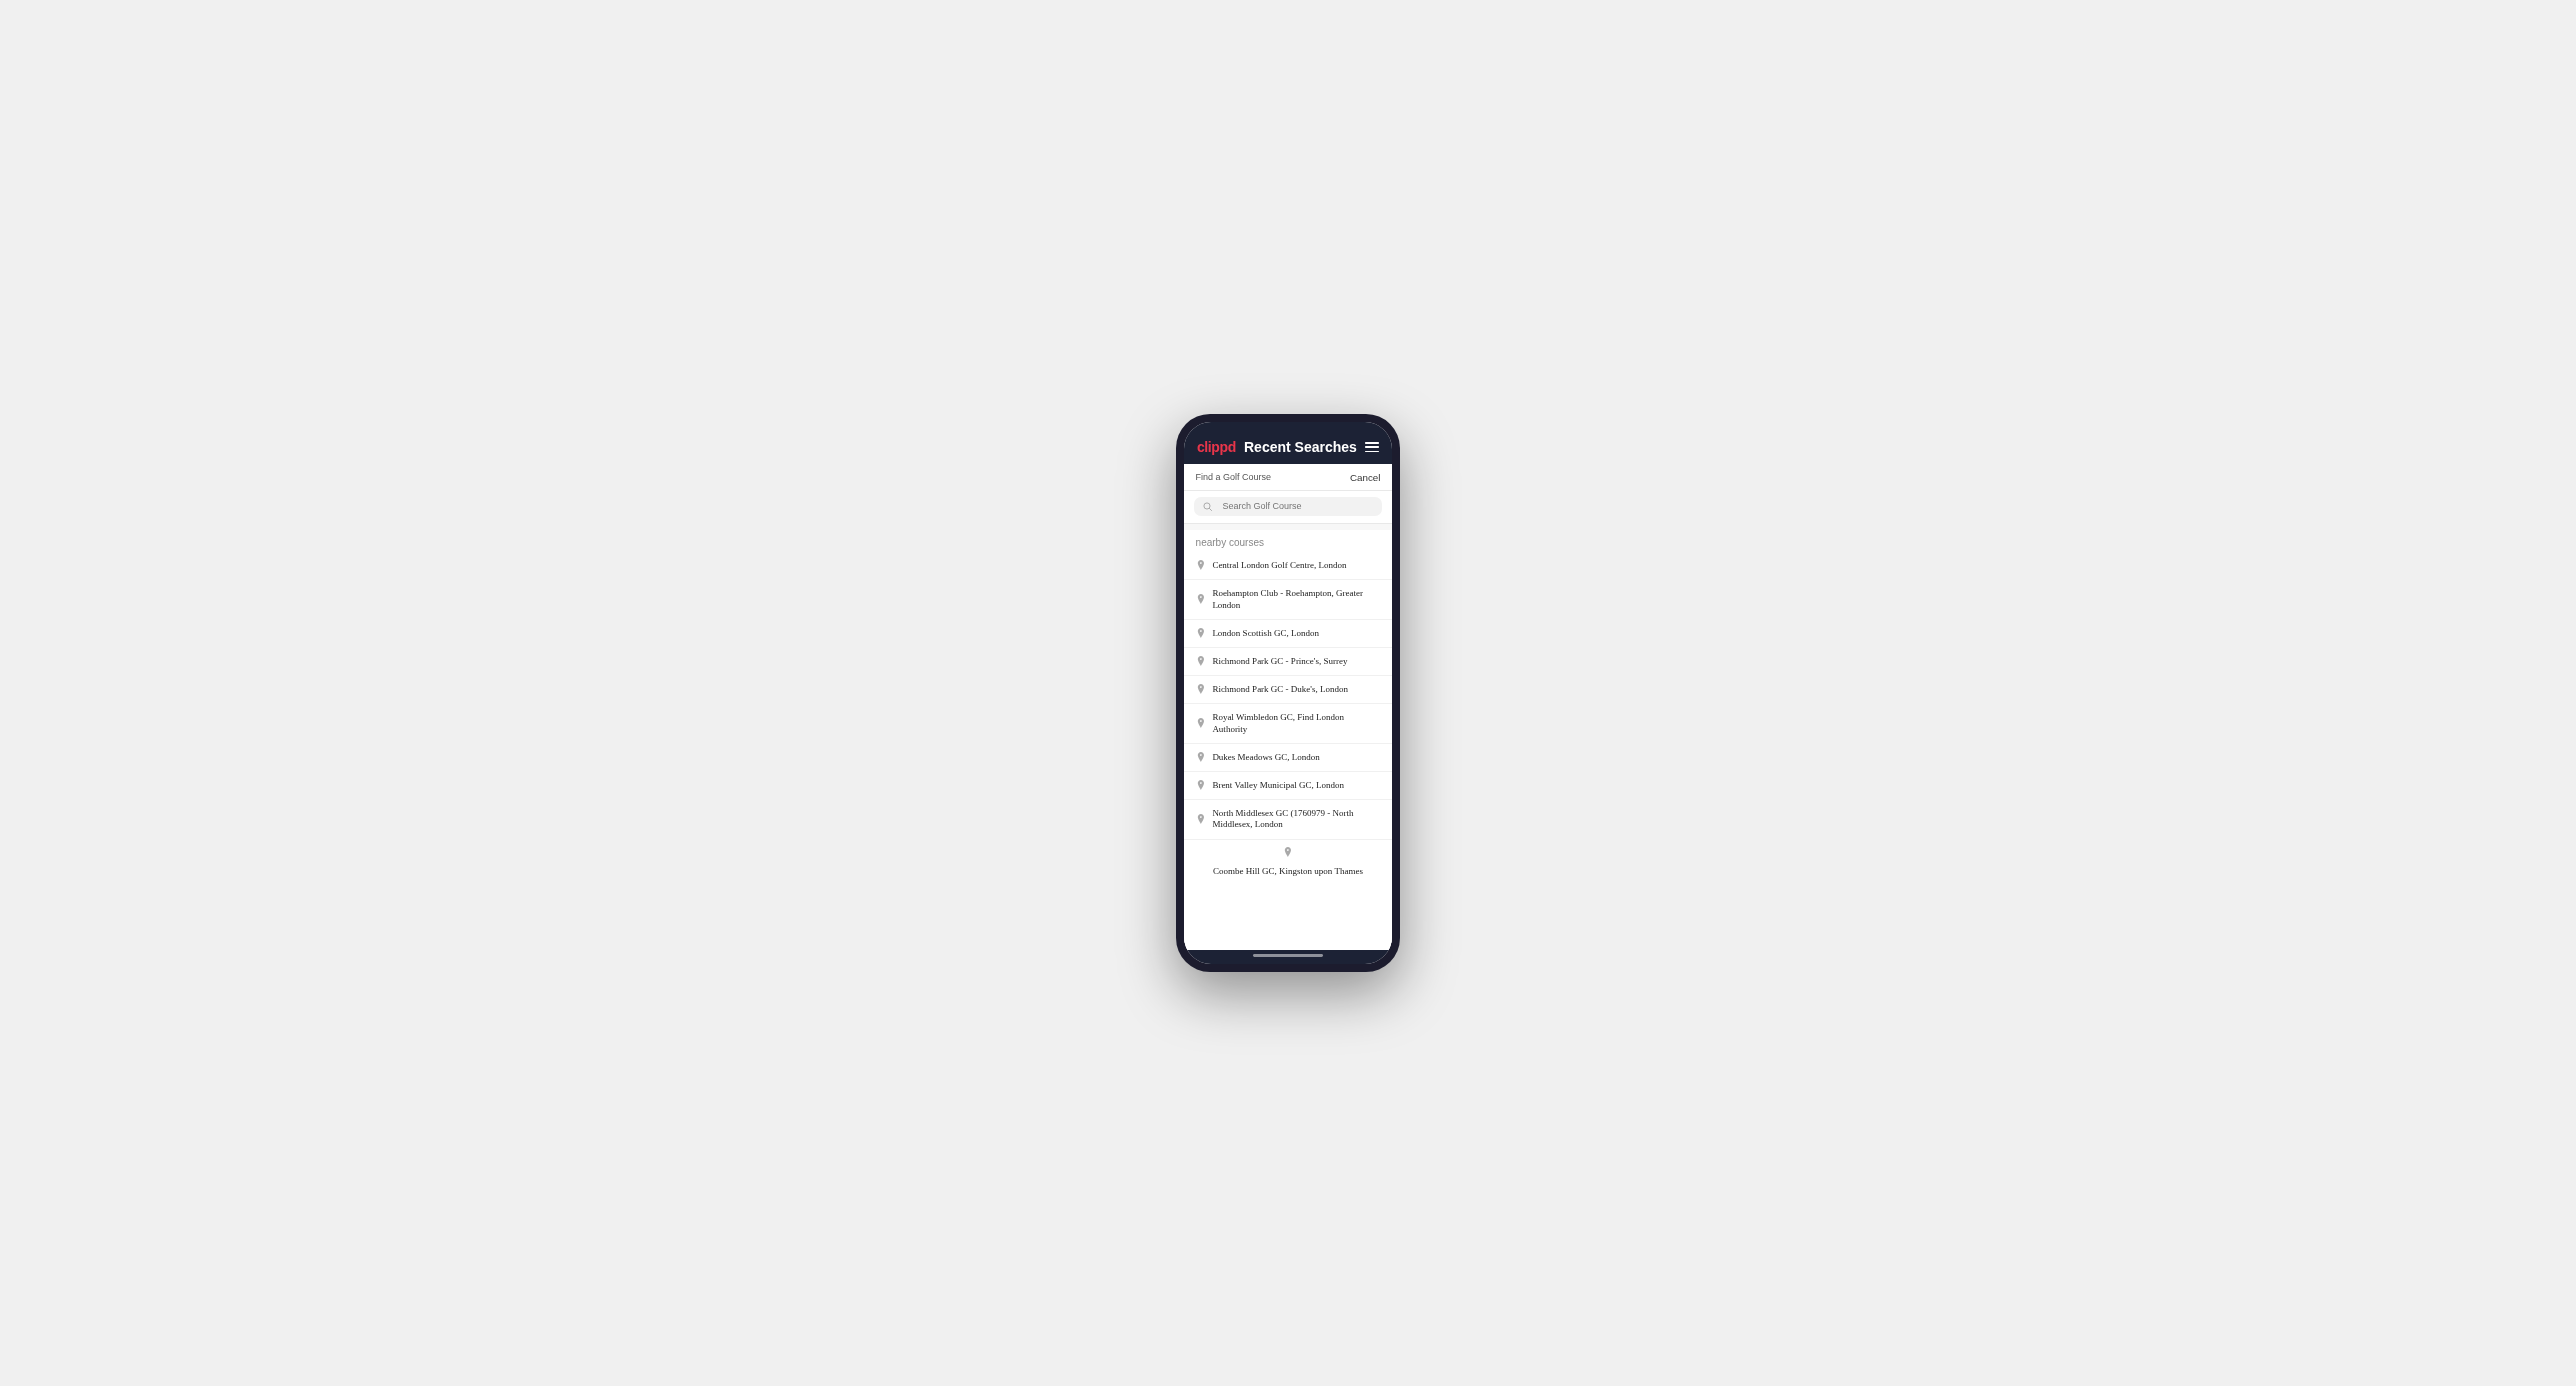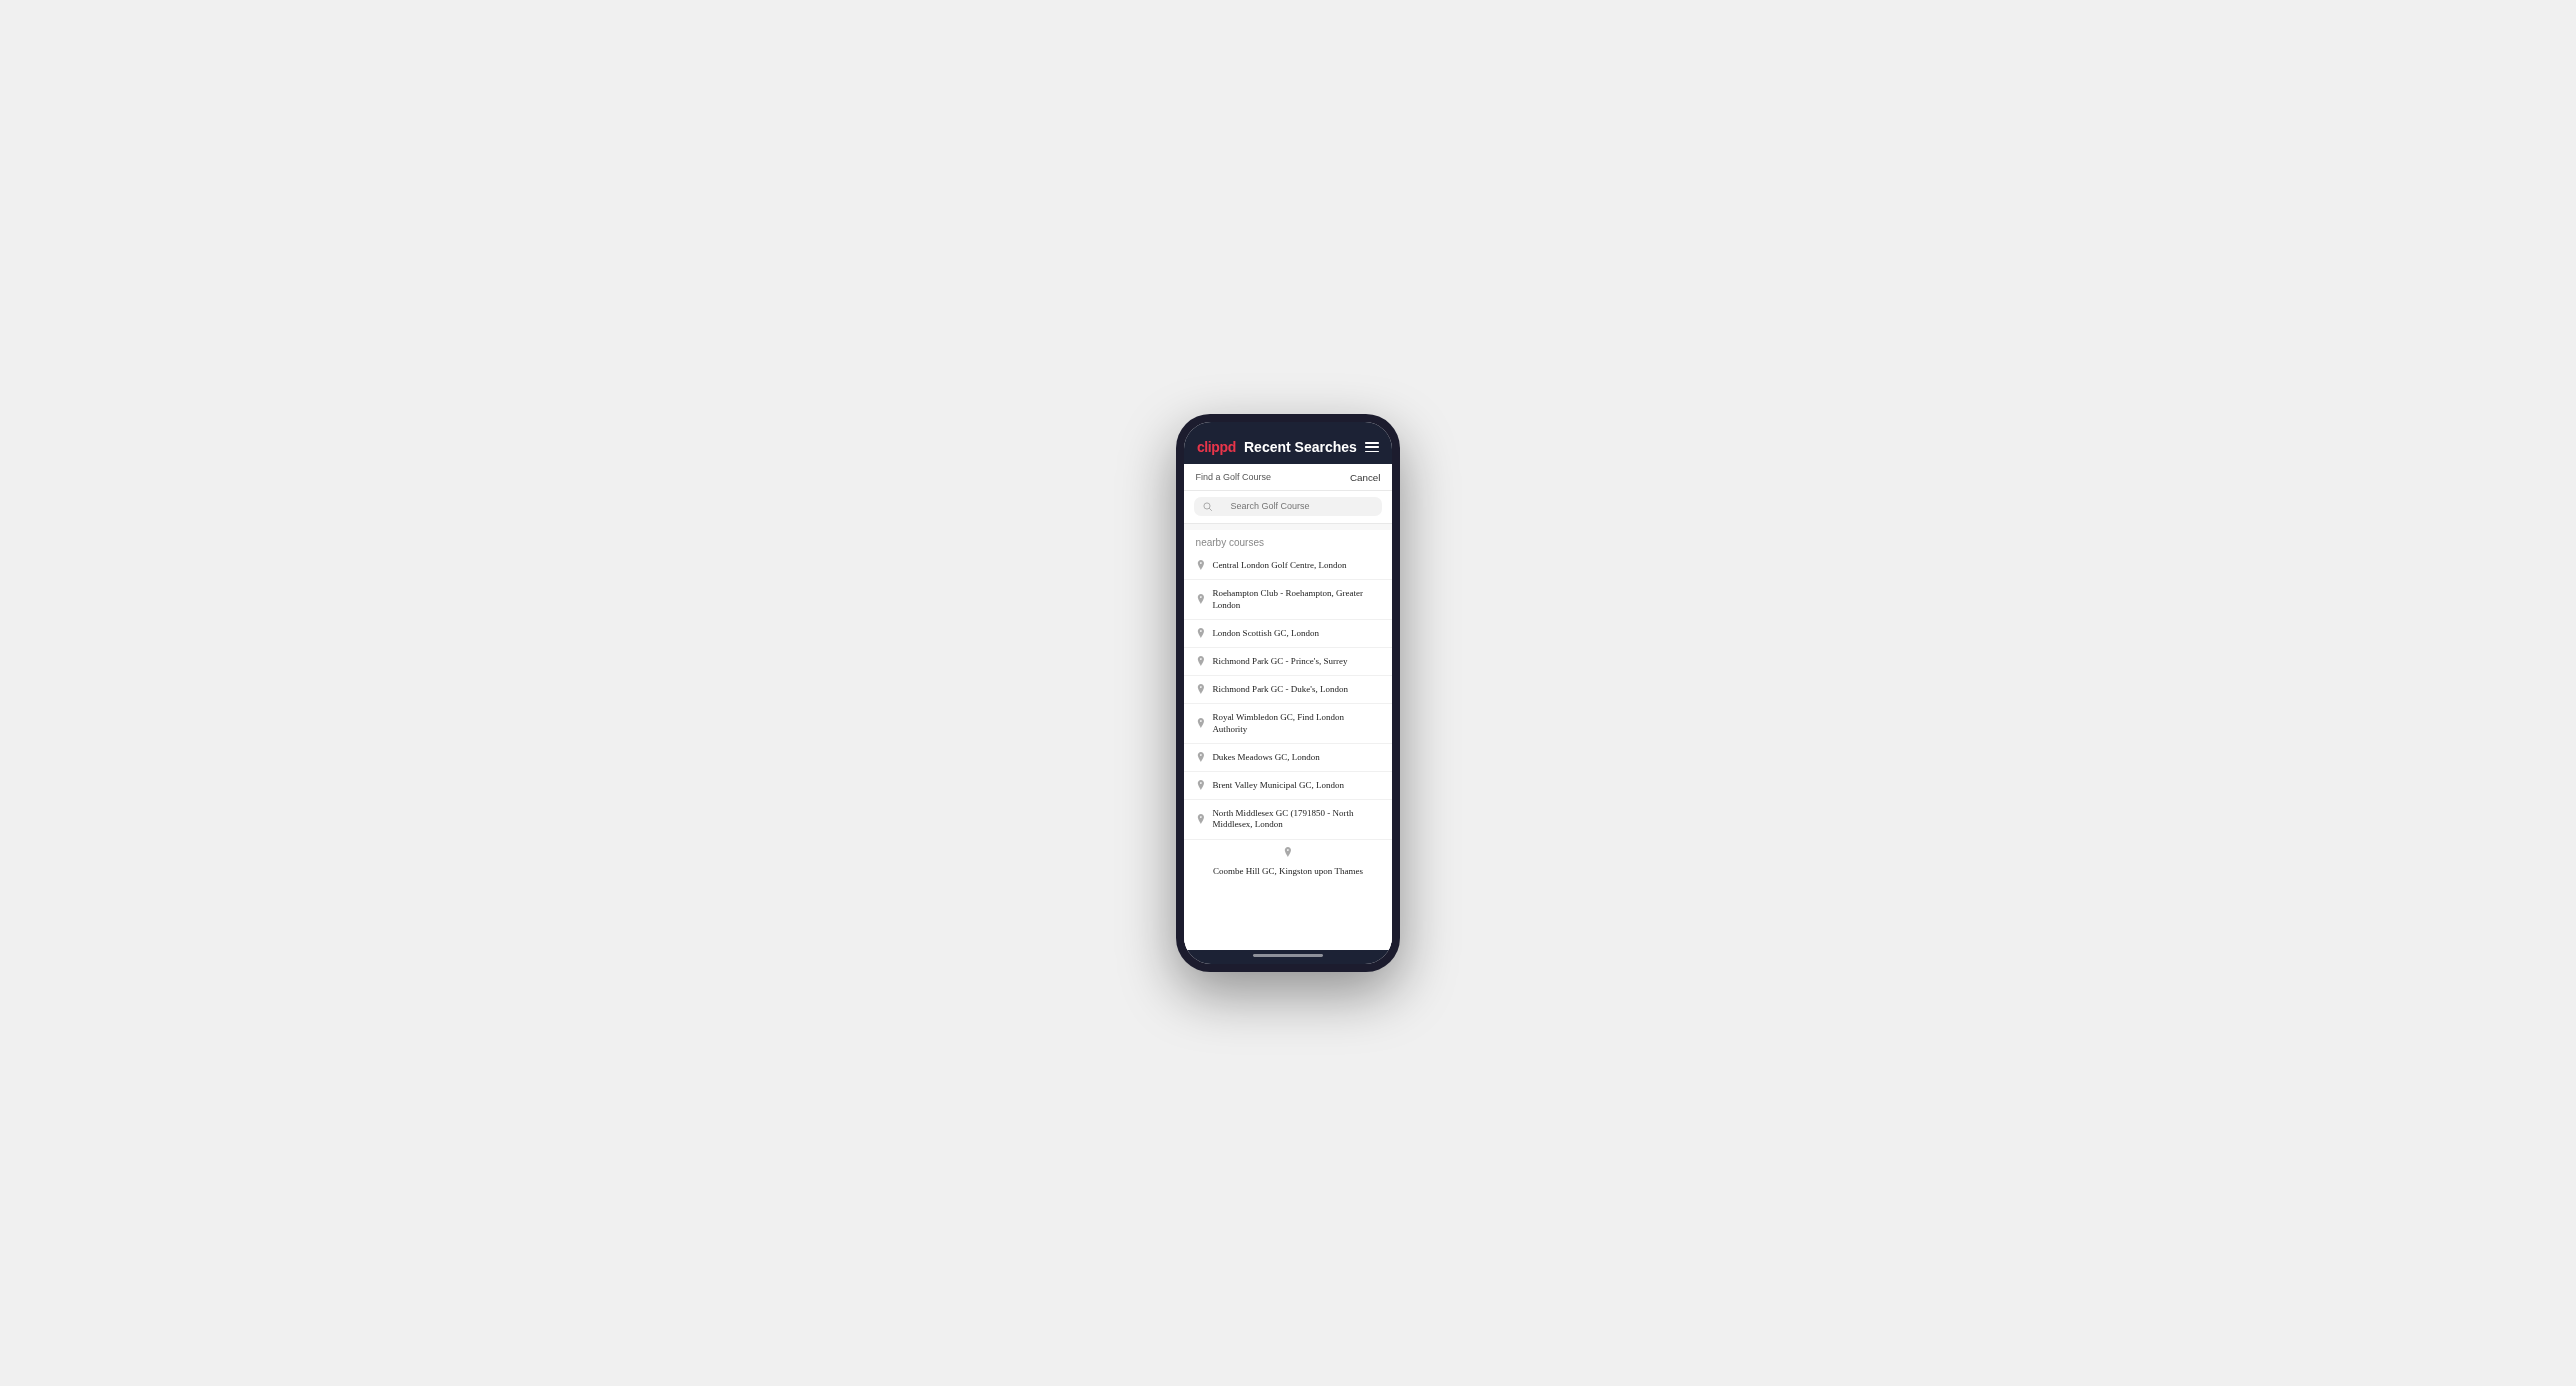--- a/index.html
+++ b/index.html
@@ -113,21 +113,21 @@
       padding: 5.6px 9.8px 7px;
       border-bottom: 0.7px solid #e8e8e8;
     }
 
     .search-box {
       display: flex;
       align-items: center;
       background: #f2f2f2;
       border-radius: 7px;
       padding: 4.9px 8.4px;
-      gap: 18px;
+      gap: 10px;
     }
 
     .search-icon-svg {
       width: 9.8px;
       height: 9.8px;
       opacity: 0.4;
     }
 
     .search-input {
       border: none;
@@ -285,21 +285,21 @@
             <li class="course-item">
       <svg class="pin-icon" viewBox="0 0 14 18" fill="none" xmlns="http://www.w3.org/2000/svg">
         <path d="M7 0C4.24 0 2 2.24 2 5c0 3.75 5 11 5 11s5-7.25 5-11c0-2.76-2.24-5-5-5zm0 6.5C6.17 6.5 5.5 5.83 5.5 5S6.17 3.5 7 3.5 8.5 4.17 8.5 5 7.83 6.5 7 6.5z" fill="#555"></path>
       </svg>
       <span class="course-name">Brent Valley Municipal GC, London</span>
     </li>
             <li class="course-item">
       <svg class="pin-icon" viewBox="0 0 14 18" fill="none" xmlns="http://www.w3.org/2000/svg">
         <path d="M7 0C4.24 0 2 2.24 2 5c0 3.75 5 11 5 11s5-7.25 5-11c0-2.76-2.24-5-5-5zm0 6.5C6.17 6.5 5.5 5.83 5.5 5S6.17 3.5 7 3.5 8.5 4.17 8.5 5 7.83 6.5 7 6.5z" fill="#555"></path>
       </svg>
-      <span class="course-name">North Middlesex GC (1791850 - North Middlesex, London</span>
+      <span class="course-name">North Middlesex GC (1760979 - North Middlesex, London</span>
     </li>
             <li class="course-item">
       <svg class="pin-icon" viewBox="0 0 14 18" fill="none" xmlns="http://www.w3.org/2000/svg">
         <path d="M7 0C4.24 0 2 2.24 2 5c0 3.75 5 11 5 11s5-7.25 5-11c0-2.76-2.24-5-5-5zm0 6.5C6.17 6.5 5.5 5.83 5.5 5S6.17 3.5 7 3.5 8.5 4.17 8.5 5 7.83 6.5 7 6.5z" fill="#555"></path>
       </svg>
       <span class="course-name">Coombe Hill GC, Kingston upon Thames</span>
     </li>
           </ul>
       </div>
 

